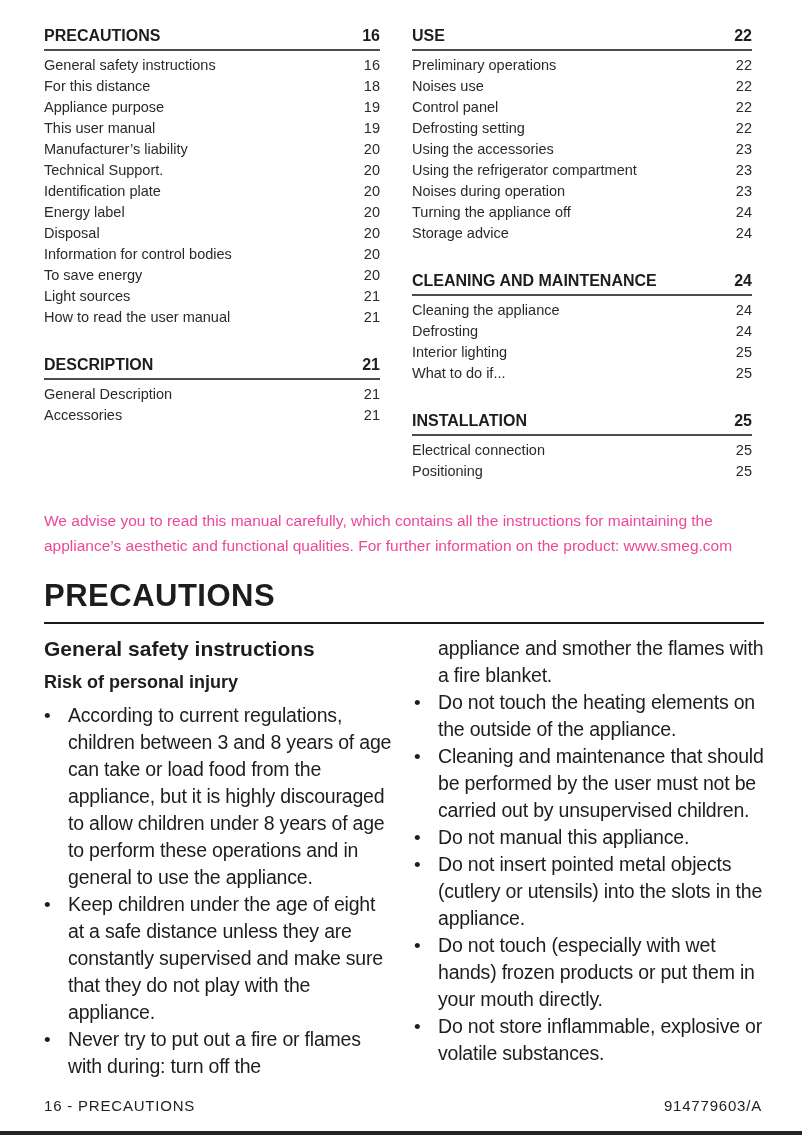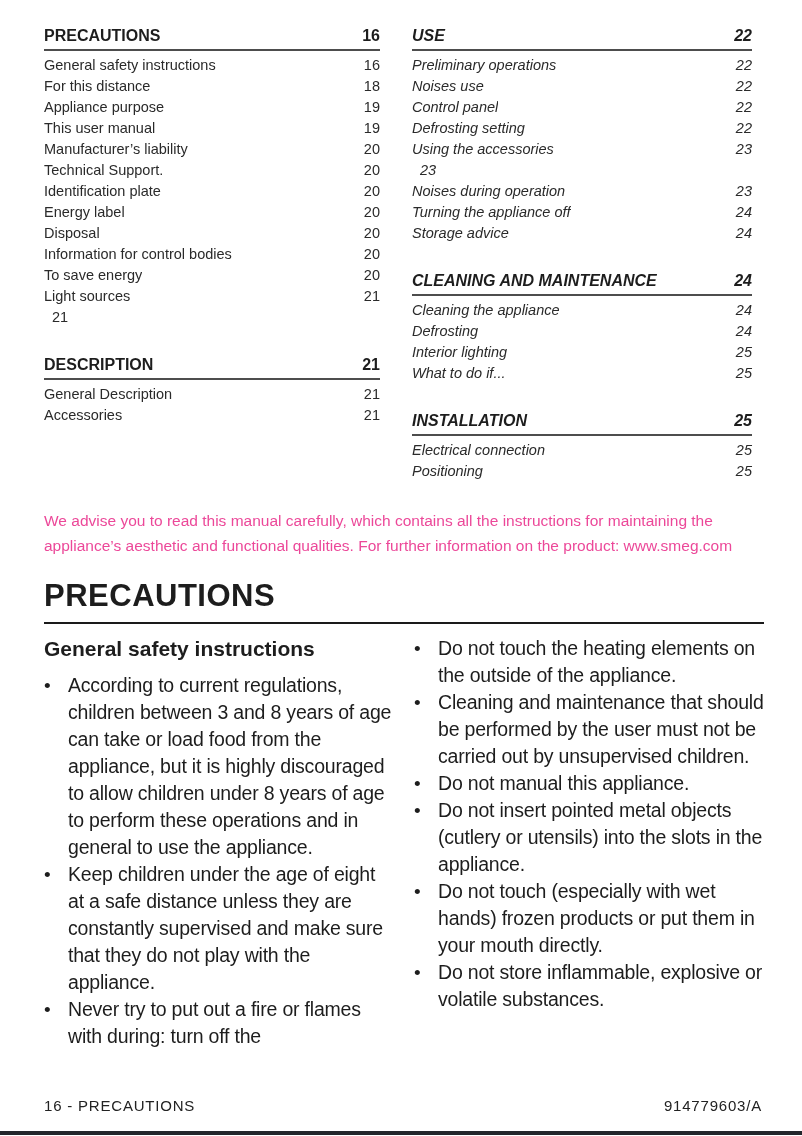--- a/index.html
+++ b/index.html
@@ -10,21 +10,21 @@
     background: #ffffff;
     color: #1d1d1d;
     font-family: "Liberation Sans", sans-serif;
   }
   .content { padding: 26px 38px 0 44px; }
 
   
   .toc { display: flex; gap: 32px; }
   .toc-col { flex: none; }
   .toc-col-left  { width: 336px; }
-  .toc-col-right { width: 340px; font-style: italic; }
+  .toc-col-right { width: 340px; }
   .toc-header {
     display: flex; justify-content: space-between; align-items: baseline;
     font-weight: 700; font-size: 16px; line-height: 20px;
     padding-bottom: 3px; border-bottom: 2px solid #4d4d4d;
   }
   .toc-header.subsequent { margin-top: 25px; }
   .toc-items { padding: 4px 0 2px; }
   .toc-entry {
     display: flex; justify-content: space-between;
     font-size: 14.5px; line-height: 21px; color: #2a2a2a;
@@ -131,20 +131,21 @@
             <span class="toc-entry-label">To save energy</span>
             <span class="toc-entry-page">20</span>
           </div>
 
           <div class="toc-entry">
             <span class="toc-entry-label">Light sources</span>
             <span class="toc-entry-page">21</span>
           </div>
 
           <div class="toc-entry">
+            <span class="toc-entry-label">How to read the user manual</span>
             <span class="toc-entry-page">21</span>
           </div>
         </div>
       <div class="toc-header subsequent">
         <span>DESCRIPTION</span>
         <span>21</span>
       </div>
       <div class="toc-items">
 
           <div class="toc-entry">
@@ -185,20 +186,21 @@
             <span class="toc-entry-label">Defrosting setting</span>
             <span class="toc-entry-page">22</span>
           </div>
 
           <div class="toc-entry">
             <span class="toc-entry-label">Using the accessories</span>
             <span class="toc-entry-page">23</span>
           </div>
 
           <div class="toc-entry">
+            <span class="toc-entry-label">Using the refrigerator compartment</span>
             <span class="toc-entry-page">23</span>
           </div>
 
           <div class="toc-entry">
             <span class="toc-entry-label">Noises during operation</span>
             <span class="toc-entry-page">23</span>
           </div>
 
           <div class="toc-entry">
             <span class="toc-entry-label">Turning the appliance off</span>
@@ -259,40 +261,42 @@
   <p class="intro">We advise you to read this manual carefully, which contains all the instructions for maintaining the appliance’s aesthetic and functional qualities. For further information on the product: www.smeg.com</p>
 
   <div class="chapter">
     <div class="chapter-title">PRECAUTIONS</div>
   </div>
 
   <div class="body-cols">
 
     <div class="body-col">
       <div class="h-main">General safety instructions</div>
+      <div class="h-sub">Risk of personal injury</div>
       <div>
 
           <div class="bullet">
             <span class="bullet-dot">•</span>
             <span class="bullet-text">According to current regulations, children between 3 and 8 years of age can take or load food from the appliance, but it is highly discouraged to allow children under 8 years of age to perform these operations and in general to use the appliance.</span>
           </div>
 
           <div class="bullet">
             <span class="bullet-dot">•</span>
             <span class="bullet-text">Keep children under the age of eight at a safe distance unless they are constantly supervised and make sure that they do not play with the appliance.</span>
           </div>
 
           <div class="bullet">
             <span class="bullet-dot">•</span>
             <span class="bullet-text">Never try to put out a fire or flames with during: turn off the</span>
           </div>
         </div>
     </div>
 
     <div class="body-col">
+      <div class="cont">appliance and smother the flames with a fire blanket.</div>
       <div>
 
           <div class="bullet">
             <span class="bullet-dot">•</span>
             <span class="bullet-text">Do not touch the heating elements on the outside of the appliance.</span>
           </div>
 
           <div class="bullet">
             <span class="bullet-dot">•</span>
             <span class="bullet-text">Cleaning and maintenance that should be performed by the user must not be carried out by unsupervised children.</span>

